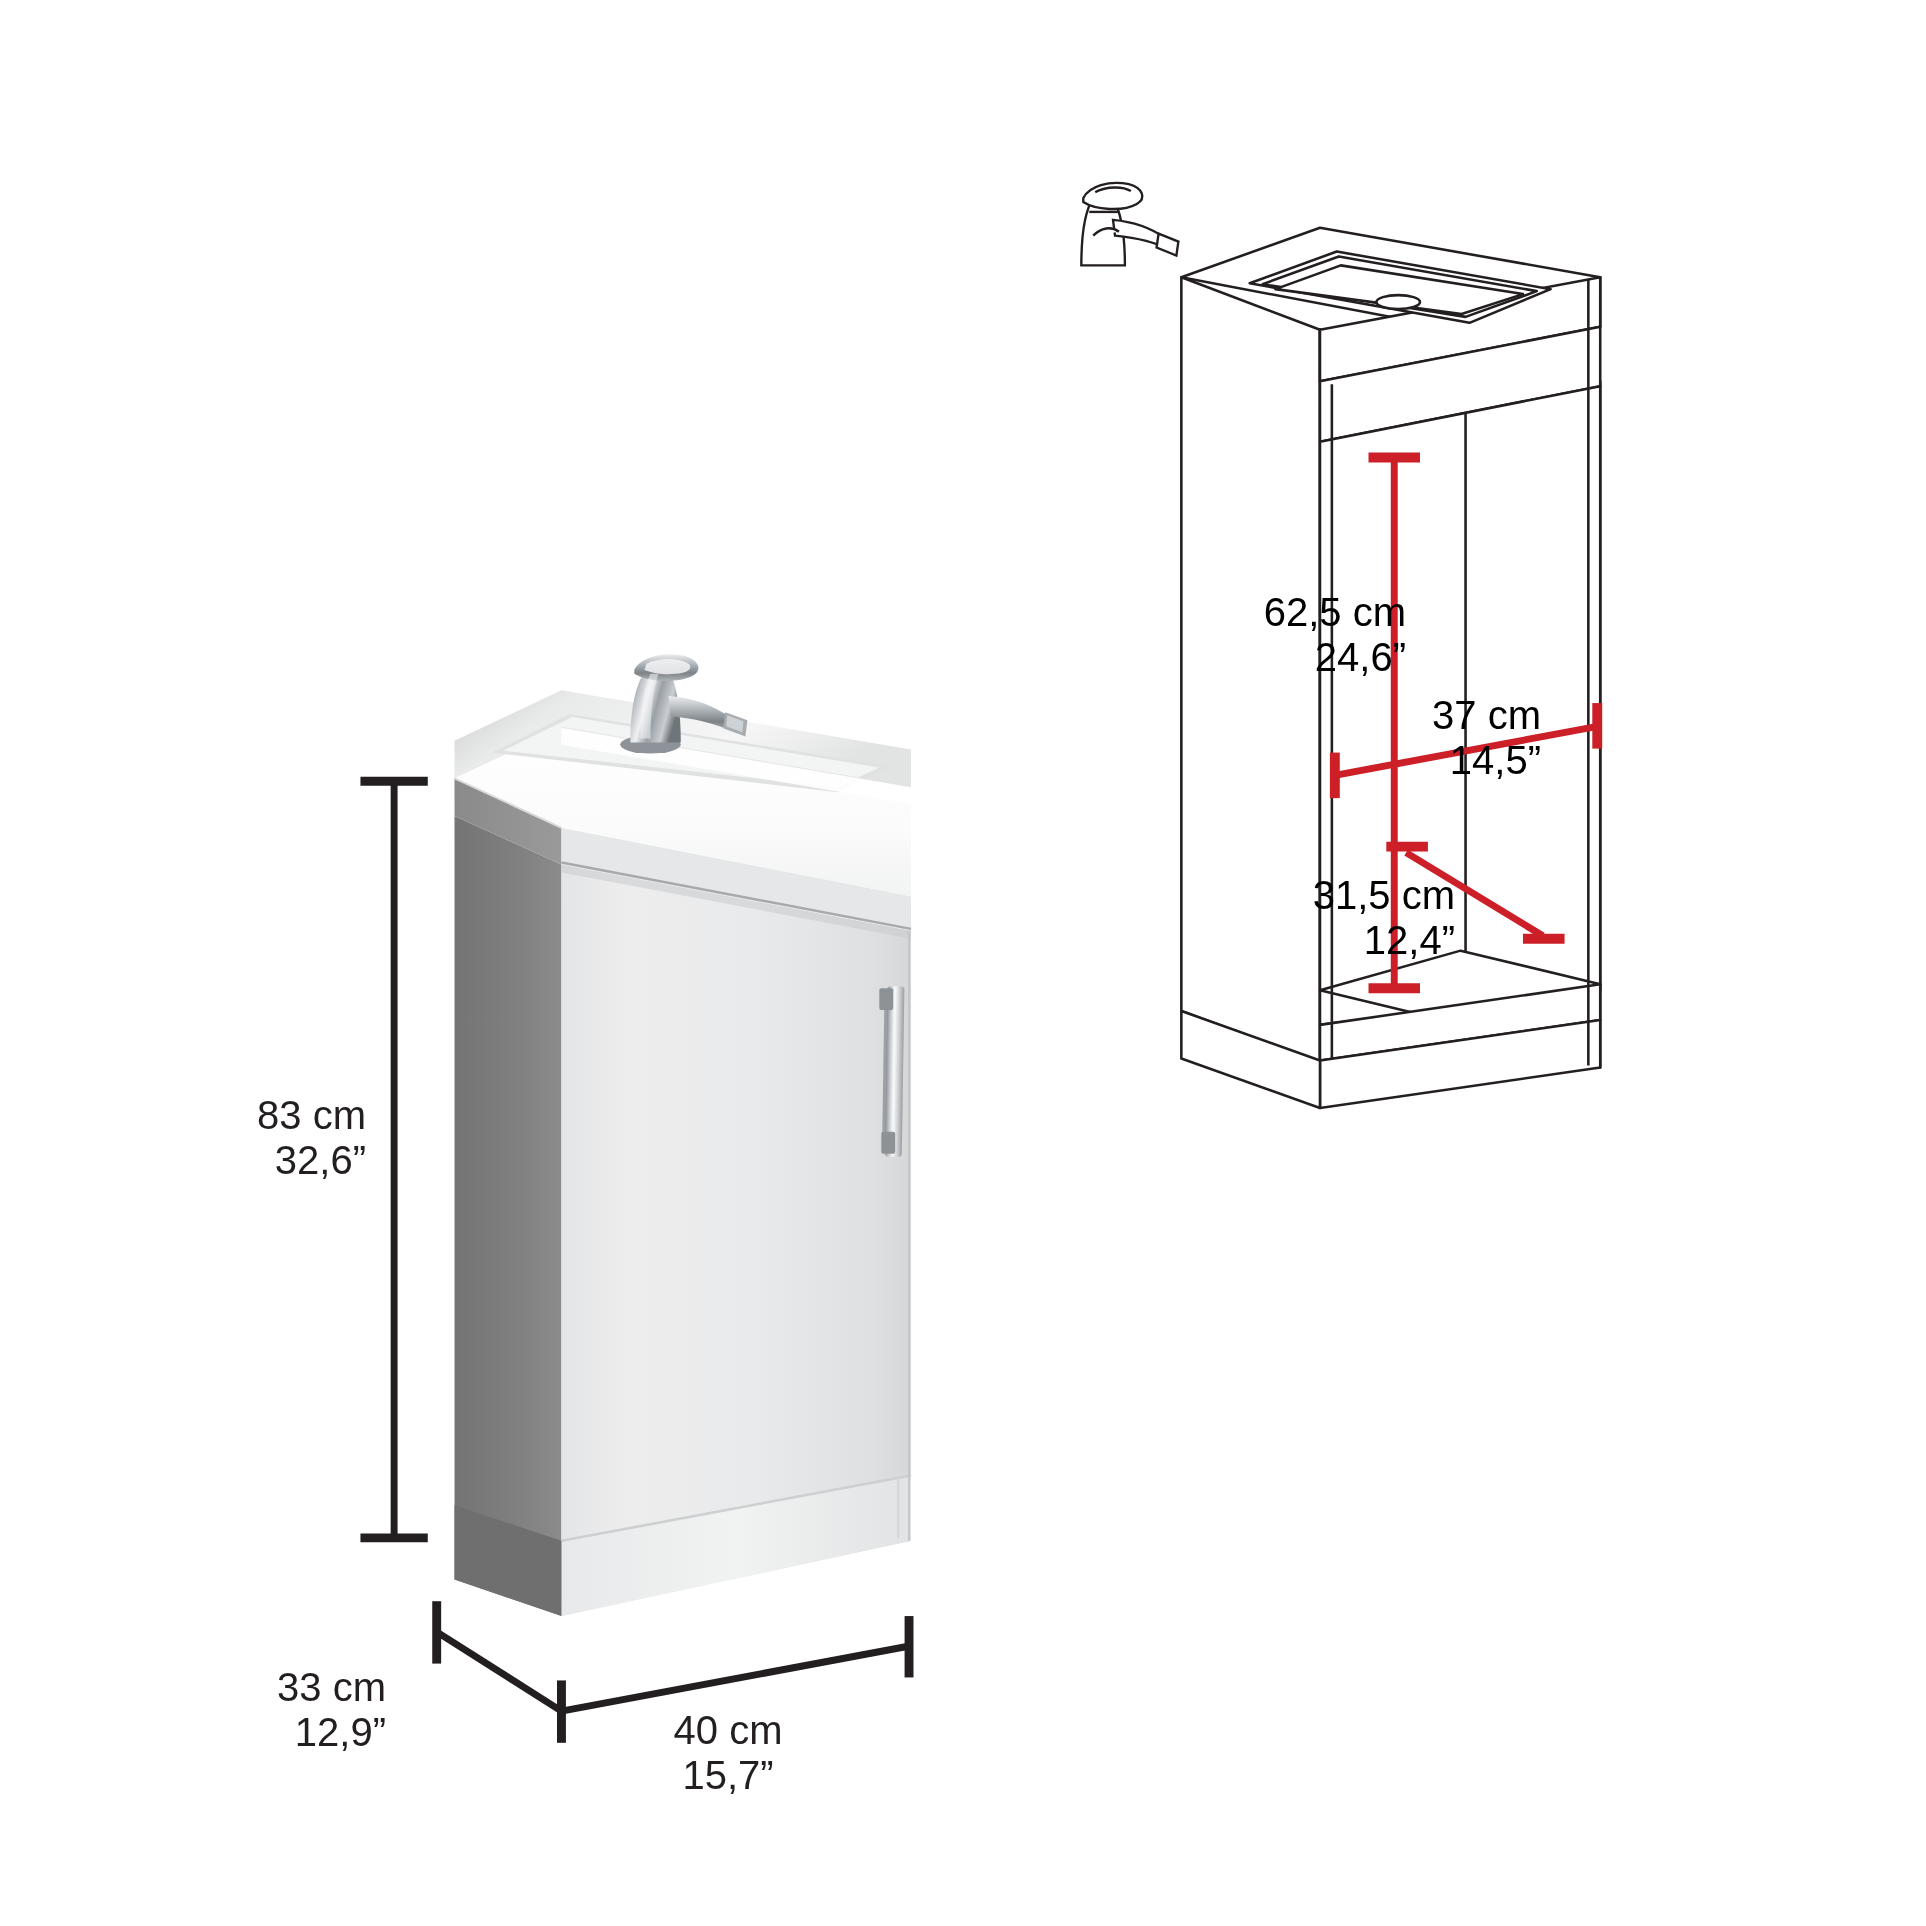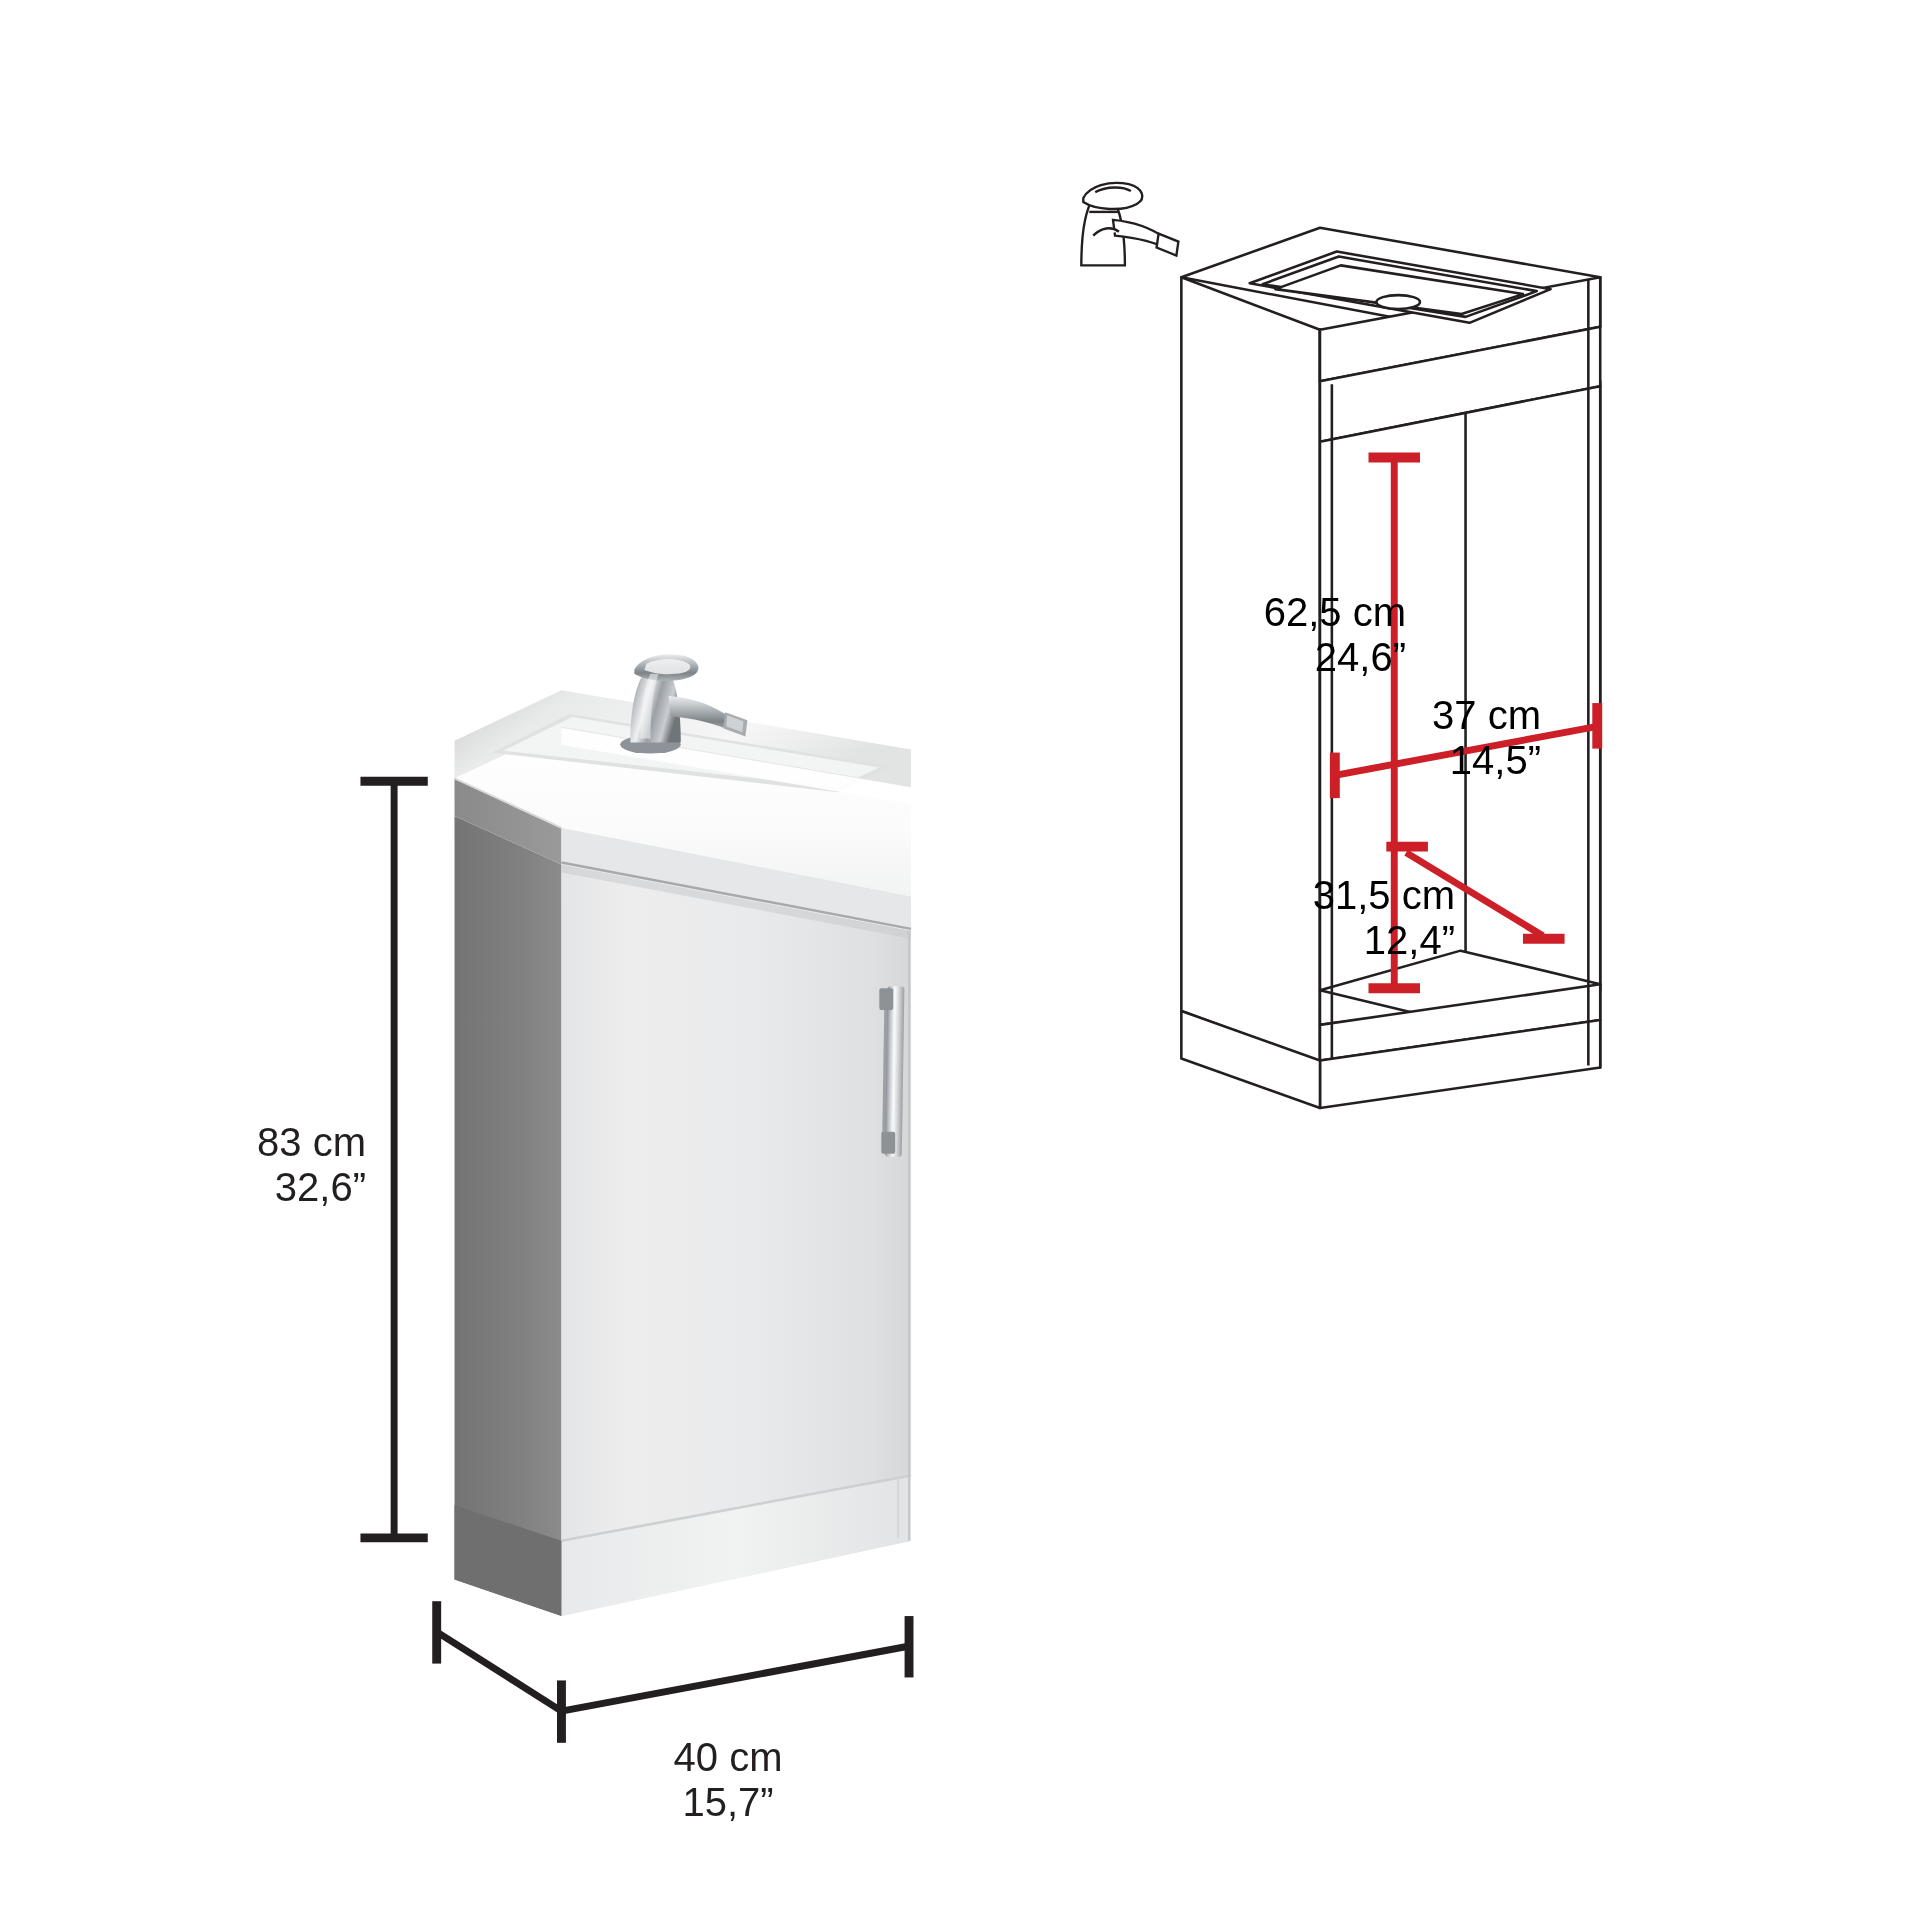--- a/index.html
+++ b/index.html
@@ -30,21 +30,20 @@
   .dim-label {
     position: absolute;
     font-family: "Liberation Sans", sans-serif;
     line-height: 1.13;
     white-space: pre;
     user-select: none;
   }
   .dim-black {
     color: #231f20;
     font-size: 40px;
-    margin-top: 27px;
   }
   .dim-red {
     color: #000000;
     font-size: 40px;
   }
   .ta-right { text-align: right; }
   .ta-center{ text-align: center; }
 </style>
 </head>
 <body>
@@ -173,20 +172,21 @@
       <line x1="441" y1="1617" x2="441" y2="1680" stroke-width="9"></line>
       <line x1="567" y1="1697" x2="567" y2="1760" stroke-width="9"></line>
 
       <line x1="567" y1="1728" x2="920" y2="1662" stroke-width="7"></line>
       <line x1="918" y1="1632" x2="918" y2="1694" stroke-width="9"></line>
     </g>
   </svg>
 
   <div class="dim-label dim-black ta-right" style="left:168px; top:1093px; width:198px;"><span>83 cm</span><br><span>32,6”</span></div>
 
+  <div class="dim-label dim-black ta-right" style="left:188px; top:1665px; width:198px;"><span>33 cm</span><br><span>12,9”</span></div>
 
   <div class="dim-label dim-black ta-center" style="left:619px; top:1708px; width:218px;"><span>40 cm</span><br><span>15,7”</span></div>
 
   <svg class="svg-layer" viewBox="0 0 1946 1946">
     <g stroke="#231f20" fill="#ffffff" stroke-width="2.6" stroke-linejoin="round">
 
       <polygon points="1193,280 1193,1021 1333,1072 1333,333"></polygon>
 
       <polygon points="1333,333 1616,385 1616,1078 1333,1072"></polygon>
 

